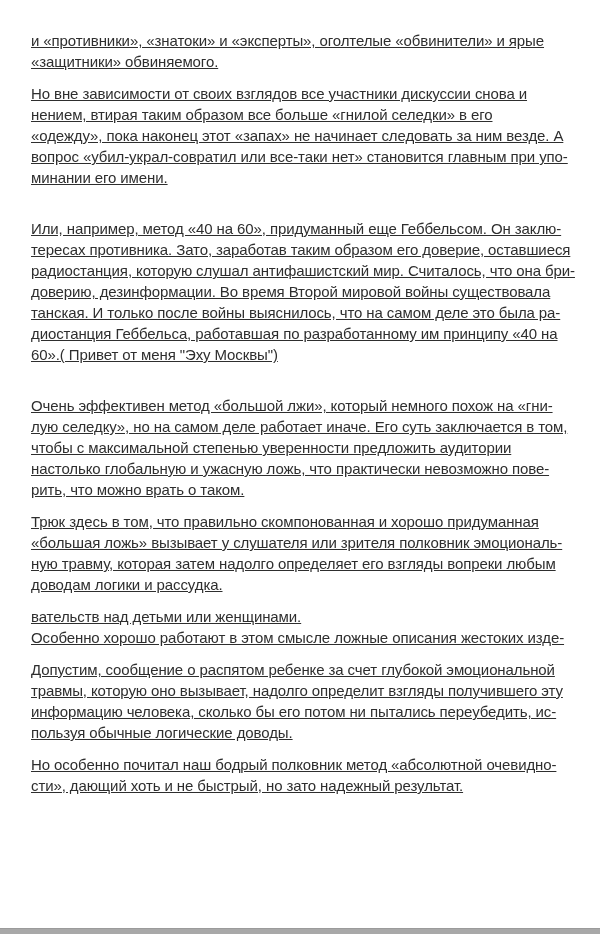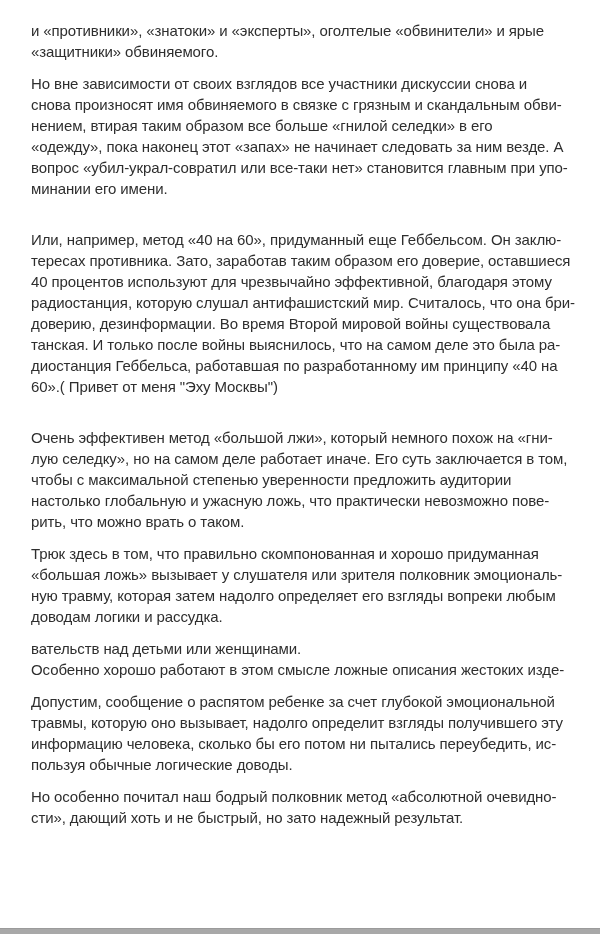--- a/index.html
+++ b/index.html
@@ -9,26 +9,27 @@
   .page {
     position: relative;
     width: 600px;
     height: 934px;
     background: #ffffff;
     overflow: hidden;
     font-family: "Liberation Sans", sans-serif;
   }
   .content {
     position: absolute;
-    top: 20px;
+    top: 30px;
     left: 31px;
     right: 20px;
     color: #2e2e2e;
     font-size: 15px;
     letter-spacing: -0.1px;
+    text-decoration: underline;
   }
   .paragraph {
     margin: 0 0 11px 0;
   }
   .paragraph.gap-before {
     margin-top: 30px;
   }
   .text-line {
     height: 21px;
     line-height: 21px;
@@ -49,30 +50,28 @@
 <body>
 
 <div class="page" style="background: rgb(255, 255, 255);">
   <div class="content" style="color: rgb(46, 46, 46);">
       <div class="paragraph">
         <div class="text-line">и «противники», «знатоки» и «эксперты», оголтелые «обвинители» и ярые</div>
         <div class="text-line">«защитники» обвиняемого.</div>
       </div>
       <div class="paragraph">
         <div class="text-line">Но вне зависимости от своих взглядов все участники дискуссии снова и</div>
-        <div class="text-line">снова произносят имя обвиняемого в связке с грязным и скандальным обви-</div>
         <div class="text-line">нением, втирая таким образом все больше «гнилой селедки» в его</div>
         <div class="text-line">«одежду», пока наконец этот «запах» не начинает следовать за ним везде. А</div>
         <div class="text-line">вопрос «убил-украл-совратил или все-таки нет» становится главным при упо-</div>
         <div class="text-line">минании его имени.</div>
       </div>
       <div class="paragraph gap-before">
         <div class="text-line">Или, например, метод «40 на 60», придуманный еще Геббельсом. Он заклю-</div>
         <div class="text-line">тересах противника. Зато, заработав таким образом его доверие, оставшиеся</div>
-        <div class="text-line">40 процентов используют для чрезвычайно эффективной, благодаря этому</div>
         <div class="text-line">радиостанция, которую слушал антифашистский мир. Считалось, что она бри-</div>
         <div class="text-line">доверию, дезинформации. Во время Второй мировой войны существовала</div>
         <div class="text-line">танская. И только после войны выяснилось, что на самом деле это была ра-</div>
         <div class="text-line">диостанция Геббельса, работавшая по разработанному им принципу «40 на</div>
         <div class="text-line">60».( Привет от меня "Эху Москвы")</div>
       </div>
       <div class="paragraph gap-before">
         <div class="text-line">Очень эффективен метод «большой лжи», который немного похож на «гни-</div>
         <div class="text-line">лую селедку», но на самом деле работает иначе. Его суть заключается в том,</div>
         <div class="text-line">чтобы с максимальной степенью уверенности предложить аудитории</div>

